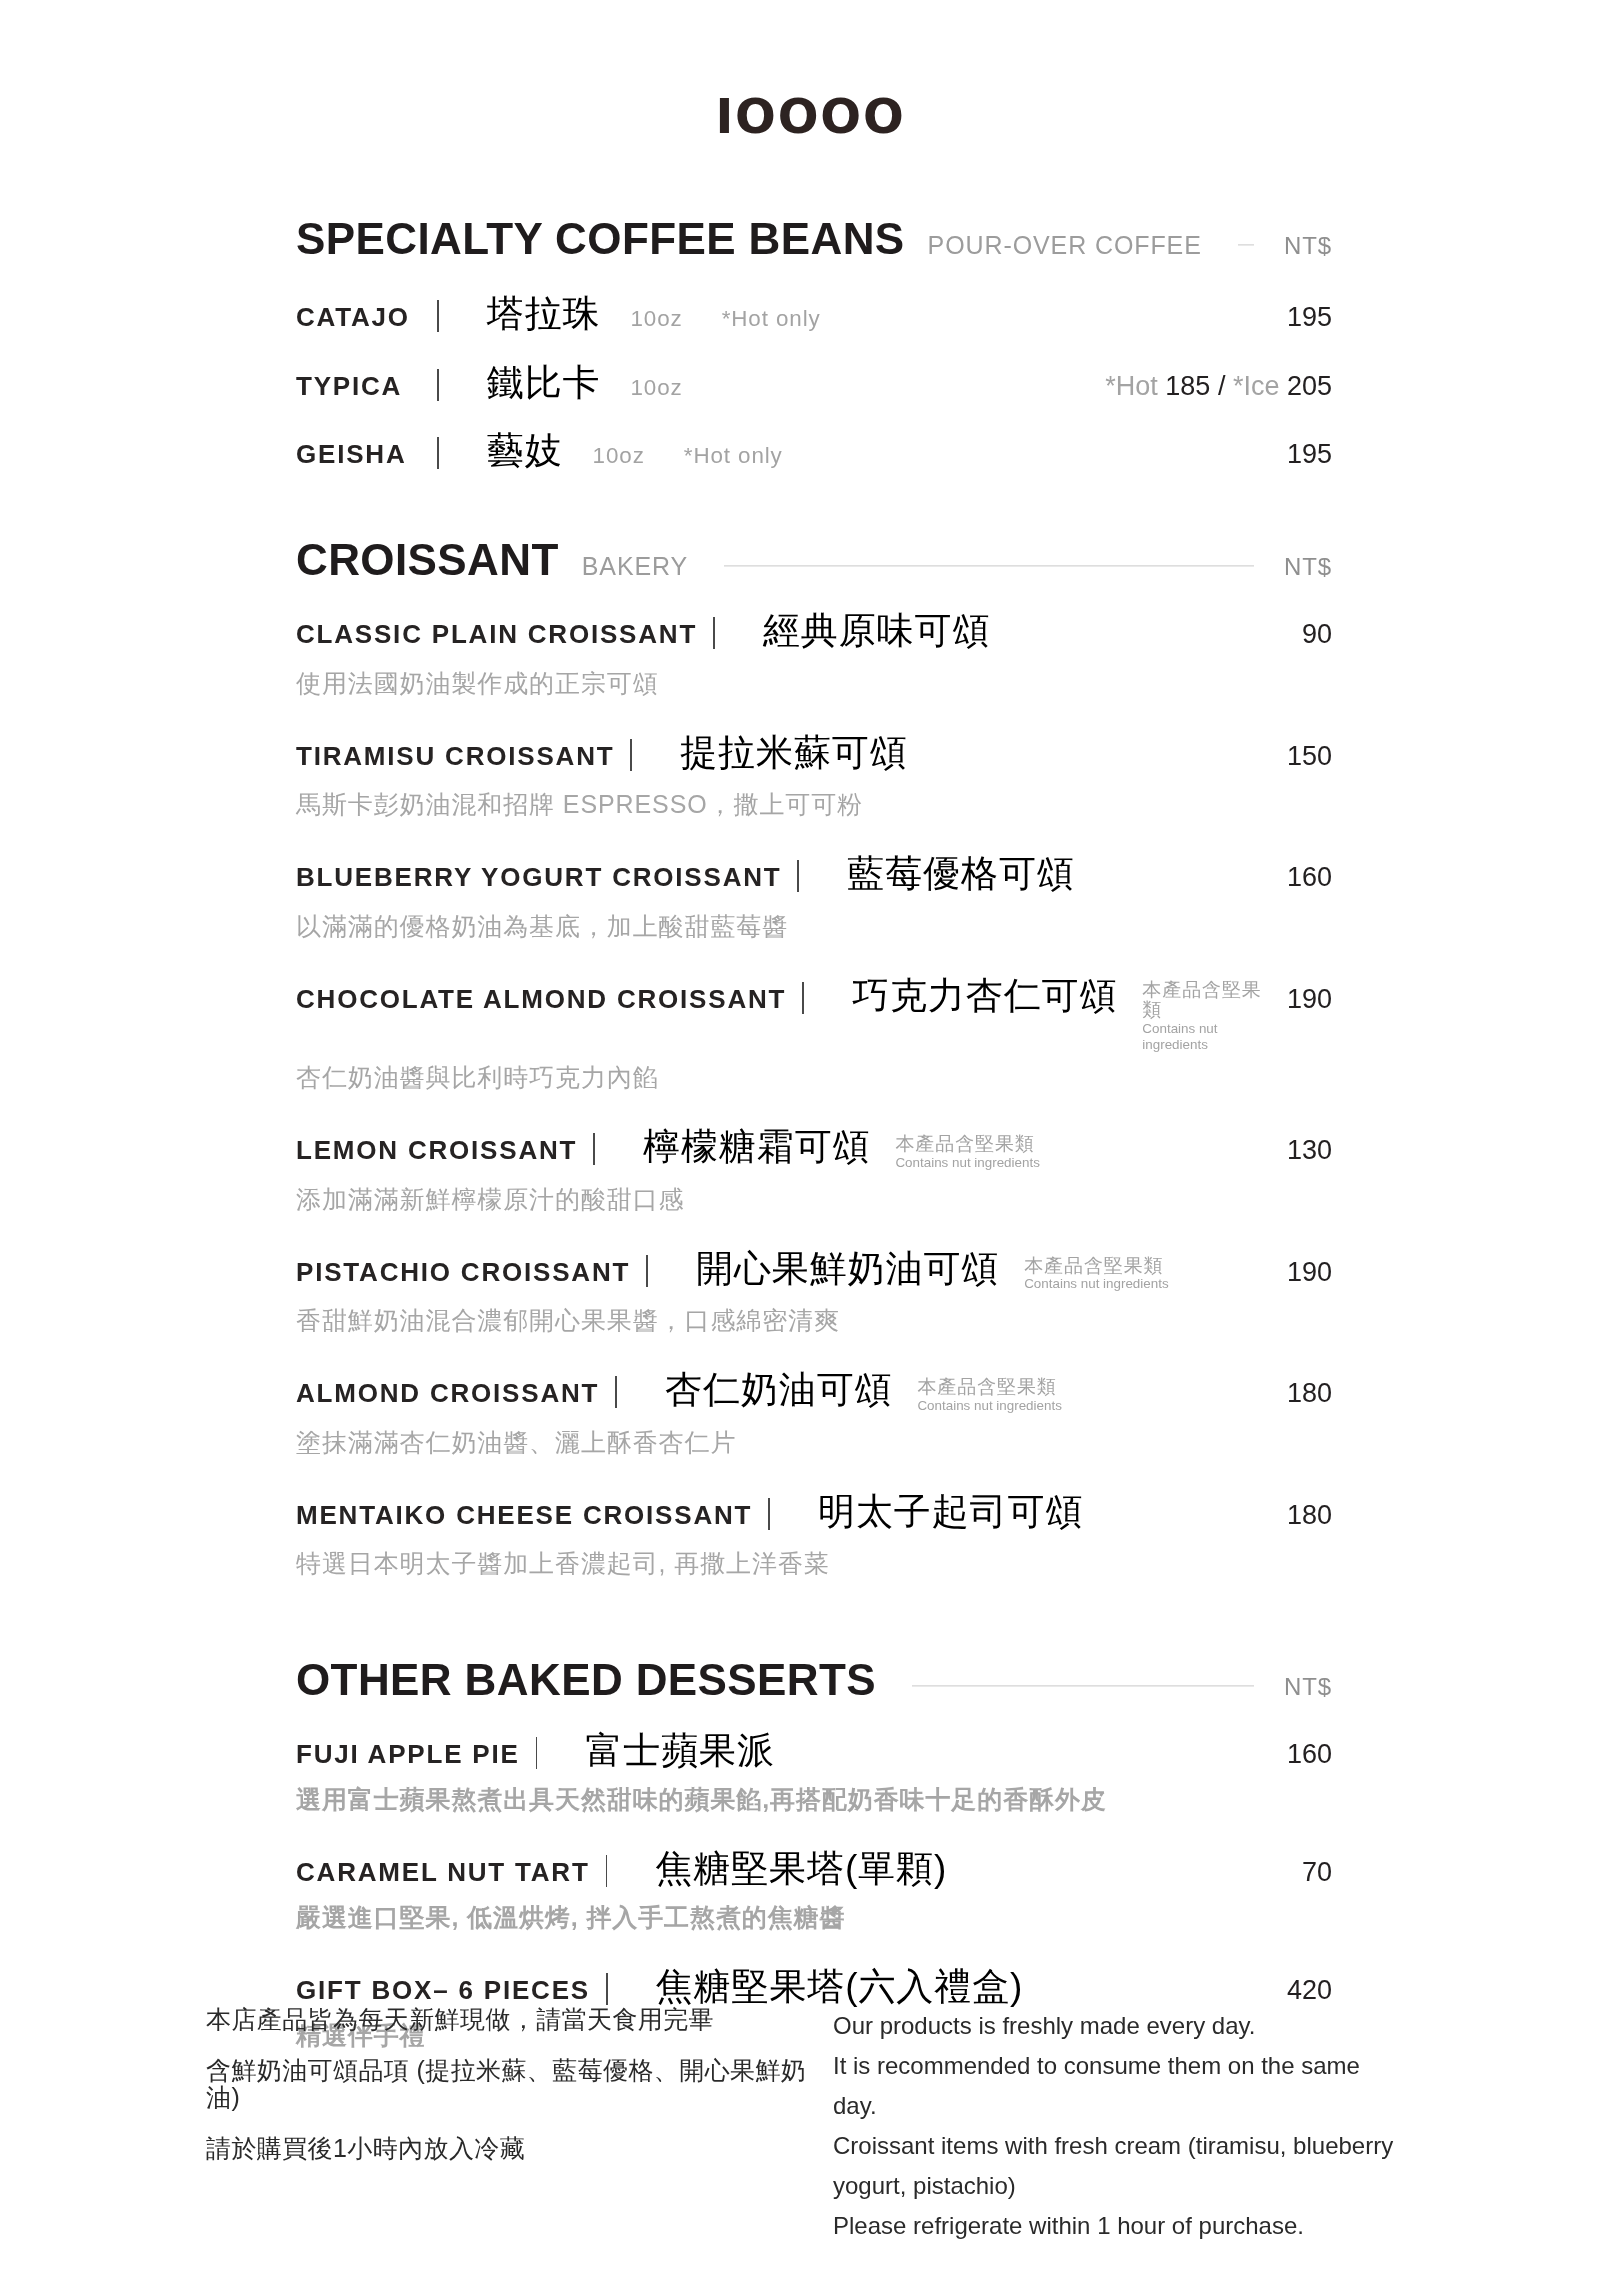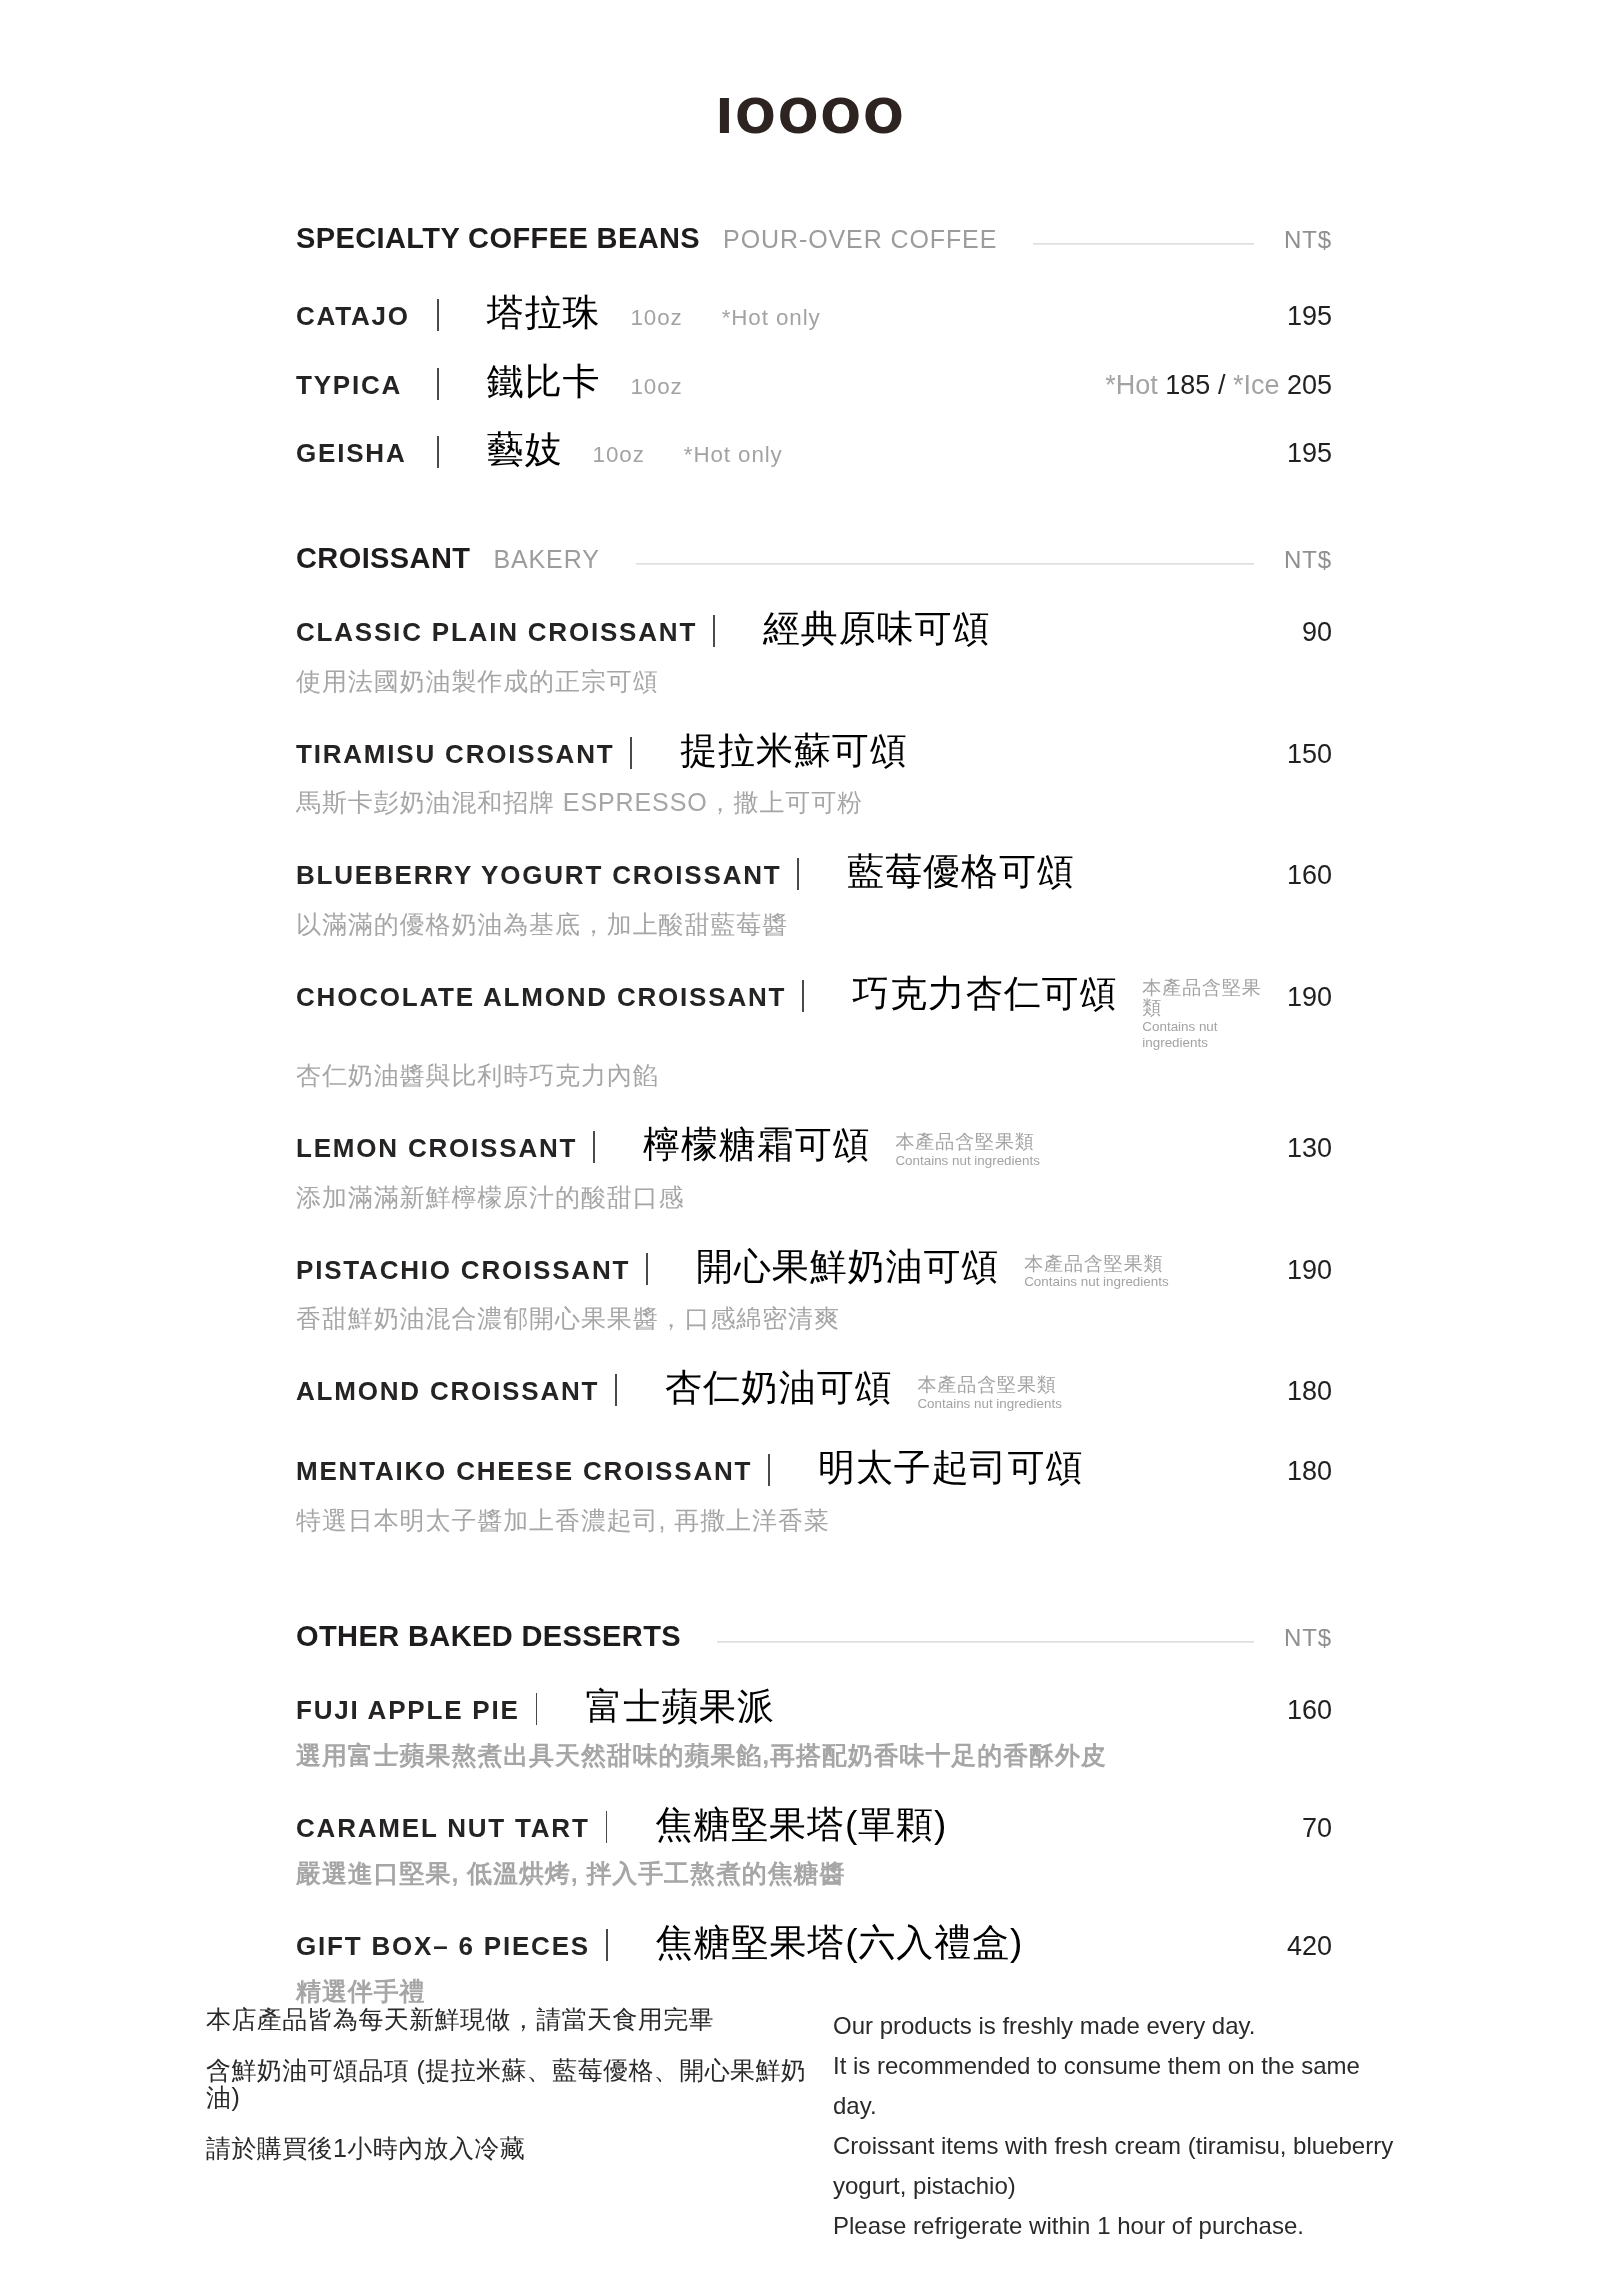--- a/index.html
+++ b/index.html
@@ -18,21 +18,21 @@
   }
   
   .content { margin-left:296px; width:1036px; }
 
   .section.s0 { margin-top:76px; }
   .section.s1 { margin-top:61px; }
   .section.s2 { margin-top:81px; }
 
   .sec-header { display:flex; align-items:baseline; }
   .sec-title {
-    margin:0; font-size:29px; line-height:41px; font-weight:800;
+    margin:0; font-size:44px; line-height:41px; font-weight:800;
     letter-spacing:0.4px; color:#1f1c1d; white-space:nowrap;
   }
   .sec-sub {
     margin-left:23px; font-size:25px; color:#9c9c9c;
     letter-spacing:0.9px; white-space:nowrap;
   }
   .sec-line {
     flex:1; height:0.9px; background:#c9c9c9;
     margin:0 30px 0 36px; align-self:center; transform:translateY(5.4px);
   }
@@ -206,20 +206,21 @@
           <div class="row">
             <div class="left">
               <span class="name-block"><span class="en">ALMOND CROISSANT</span><span class="bar"></span><span class="zh">杏仁奶油可頌</span></span>
               <span class="nut">
                 <span class="nzh">本產品含堅果類</span>
                 <span class="nen">Contains nut ingredients</span>
               </span>
             </div>
             <div class="price">180</div>
           </div>
+          <div class="desc">塗抹滿滿杏仁奶油醬、灑上酥香杏仁片</div>
         </div>
         <div class="item">
           <div class="row">
             <div class="left">
               <span class="name-block"><span class="en">MENTAIKO CHEESE CROISSANT</span><span class="bar"></span><span class="zh">明太子起司可頌</span></span>
             </div>
             <div class="price">180</div>
           </div>
           <div class="desc">特選日本明太子醬加上香濃起司, 再撒上洋香菜</div>
         </div>

